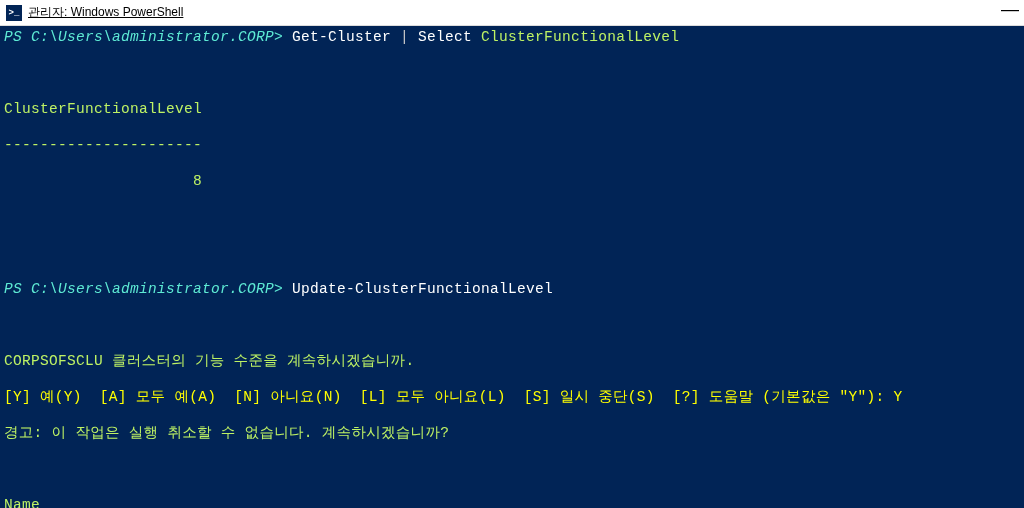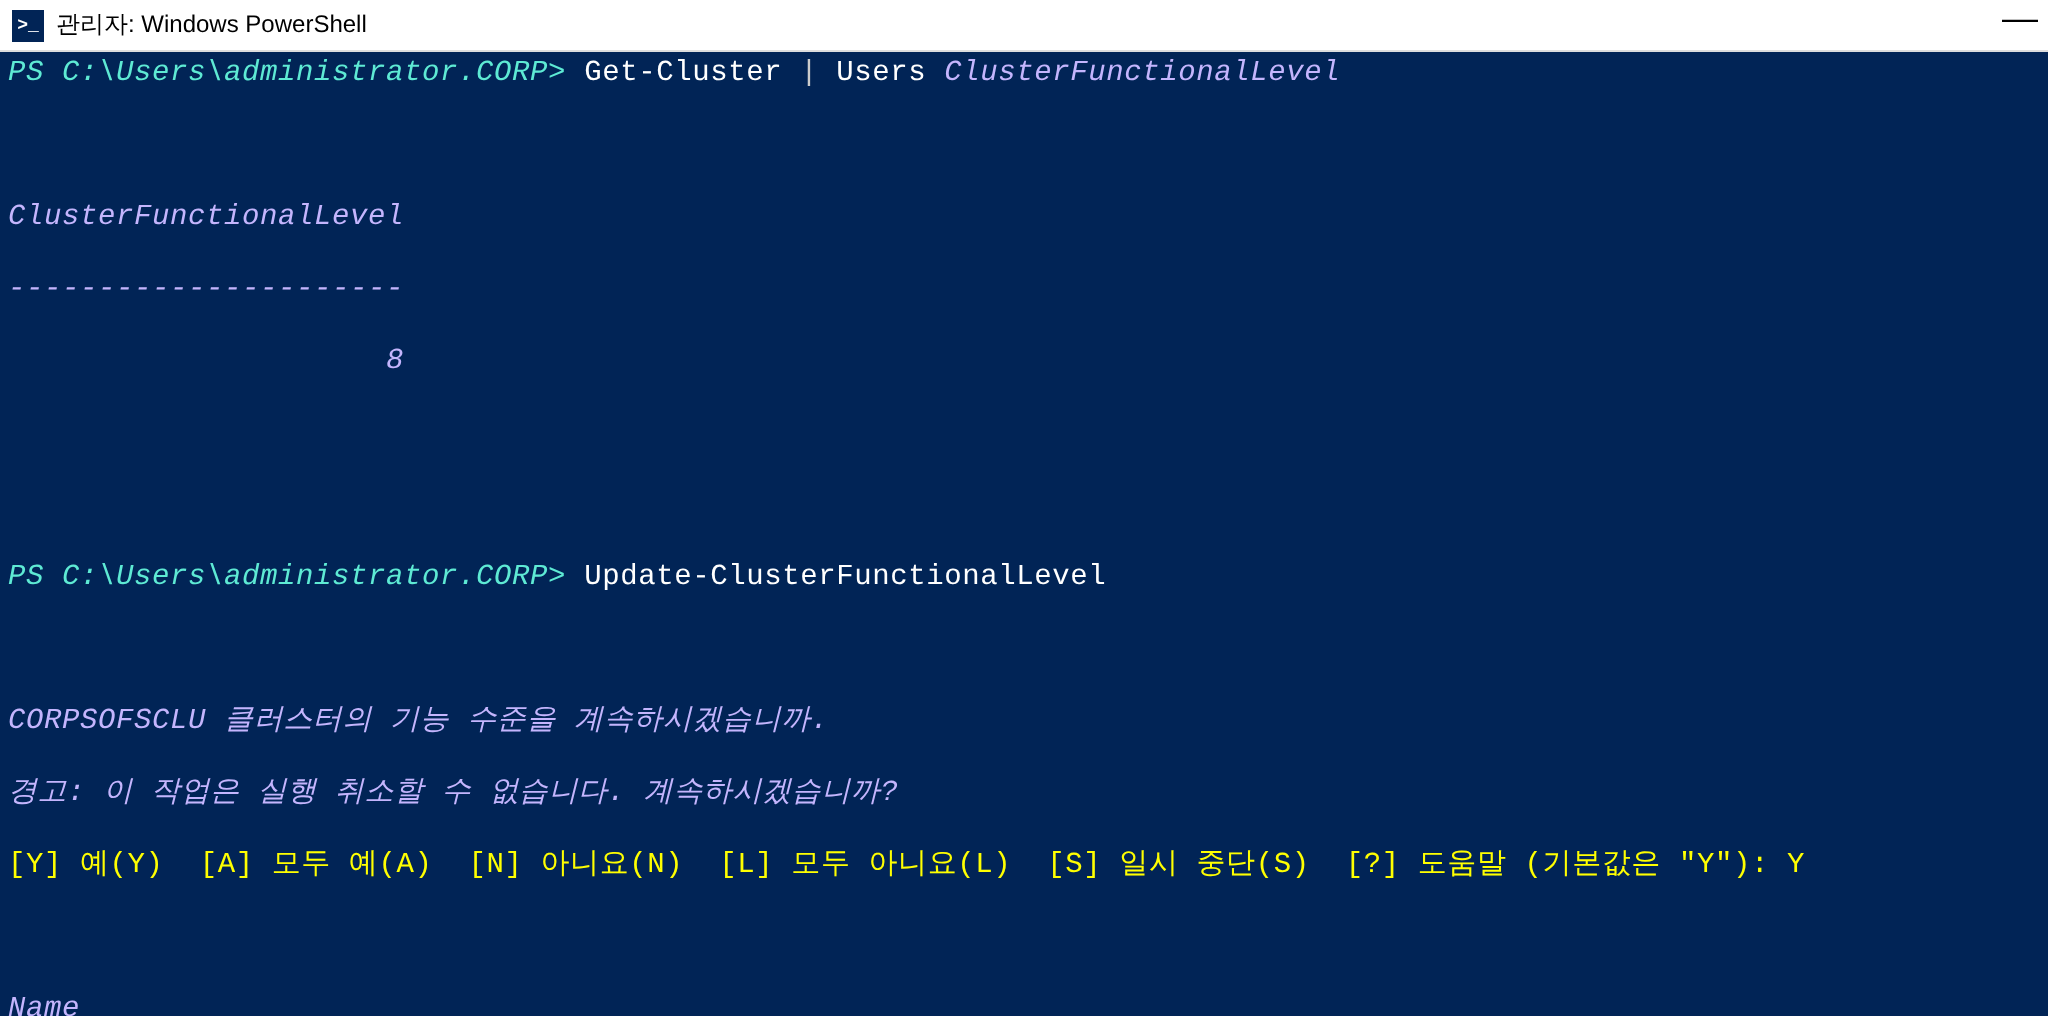--- a/index.html
+++ b/index.html
@@ -34,20 +34,21 @@
     }
     .titlebar-icon-inner {
       color: #fff;
       font-size: 9px;
       font-weight: bold;
     }
     .titlebar-text {
       font-family: 'Segoe UI', Tahoma, sans-serif;
       font-size: 12px;
       color: #000;
+      text-decoration: underline;
     }
     .titlebar-minimize {
       position: absolute;
       right: 4px;
       top: 2px;
       font-family: 'Segoe UI', sans-serif;
       font-size: 18px;
       color: #000;
       width: 20px;
       text-align: center;
@@ -68,22 +69,21 @@
       color: #5eead4;
       font-style: italic;
     }
     .cmd {
       color: #ffffff;
     }
     .pipe {
       color: #cccccc;
     }
     .output {
-      color: #c4b5fd;
-      font-style: italic;
+      color: #bef264;
     }
     .option {
       color: #ffff00;
     }
     .input-echo {
       color: #ffff00;
     }
     .line {
       display: block;
       min-height: 18px;
@@ -93,32 +93,32 @@
 <body>
 
 <div class="titlebar">
   <span class="titlebar-icon">
     <span class="titlebar-icon-inner">&gt;_</span>
   </span>
   <span class="titlebar-text">관리자: Windows PowerShell</span>
   <span class="titlebar-minimize">—</span>
 </div>
 
-<div class="terminal"><span class="line"><span class="prompt">PS C:\Users\administrator.CORP&gt;</span> <span class="cmd">Get-Cluster</span><span class="pipe"> | </span><span class="cmd">Users</span><span class="output"> ClusterFunctionalLevel</span></span>
+<div class="terminal"><span class="line"><span class="prompt">PS C:\Users\administrator.CORP&gt;</span> <span class="cmd">Get-Cluster</span><span class="pipe"> | </span><span class="cmd">Select</span><span class="output"> ClusterFunctionalLevel</span></span>
 <span class="line"> </span>
 <span class="line output">ClusterFunctionalLevel</span>
 <span class="line output">----------------------</span>
 <span class="line output">                     8</span>
 <span class="line"> </span>
 <span class="line"> </span>
 <span class="line"><span class="prompt">PS C:\Users\administrator.CORP&gt;</span> <span class="cmd">Update-ClusterFunctionalLevel</span></span>
 <span class="line"> </span>
 <span class="line output">CORPSOFSCLU 클러스터의 기능 수준을 계속하시겠습니까.</span>
+<span class="line"><span class="option">[Y] 예(Y)  [A] 모두 예(A)  [N] 아니요(N)  [L] 모두 아니요(L)  [S] 일시 중단(S)  [?] 도움말 (기본값은 "Y"):</span><span class="input-echo"> Y</span></span>
 <span class="line output">경고: 이 작업은 실행 취소할 수 없습니다. 계속하시겠습니까?</span>
-<span class="line"><span class="option">[Y] 예(Y)  [A] 모두 예(A)  [N] 아니요(N)  [L] 모두 아니요(L)  [S] 일시 중단(S)  [?] 도움말 (기본값은 "Y"):</span><span class="input-echo"> Y</span></span>
 <span class="line"> </span>
 <span class="line output">Name</span>
 
 
 
 
 
 
 
 

